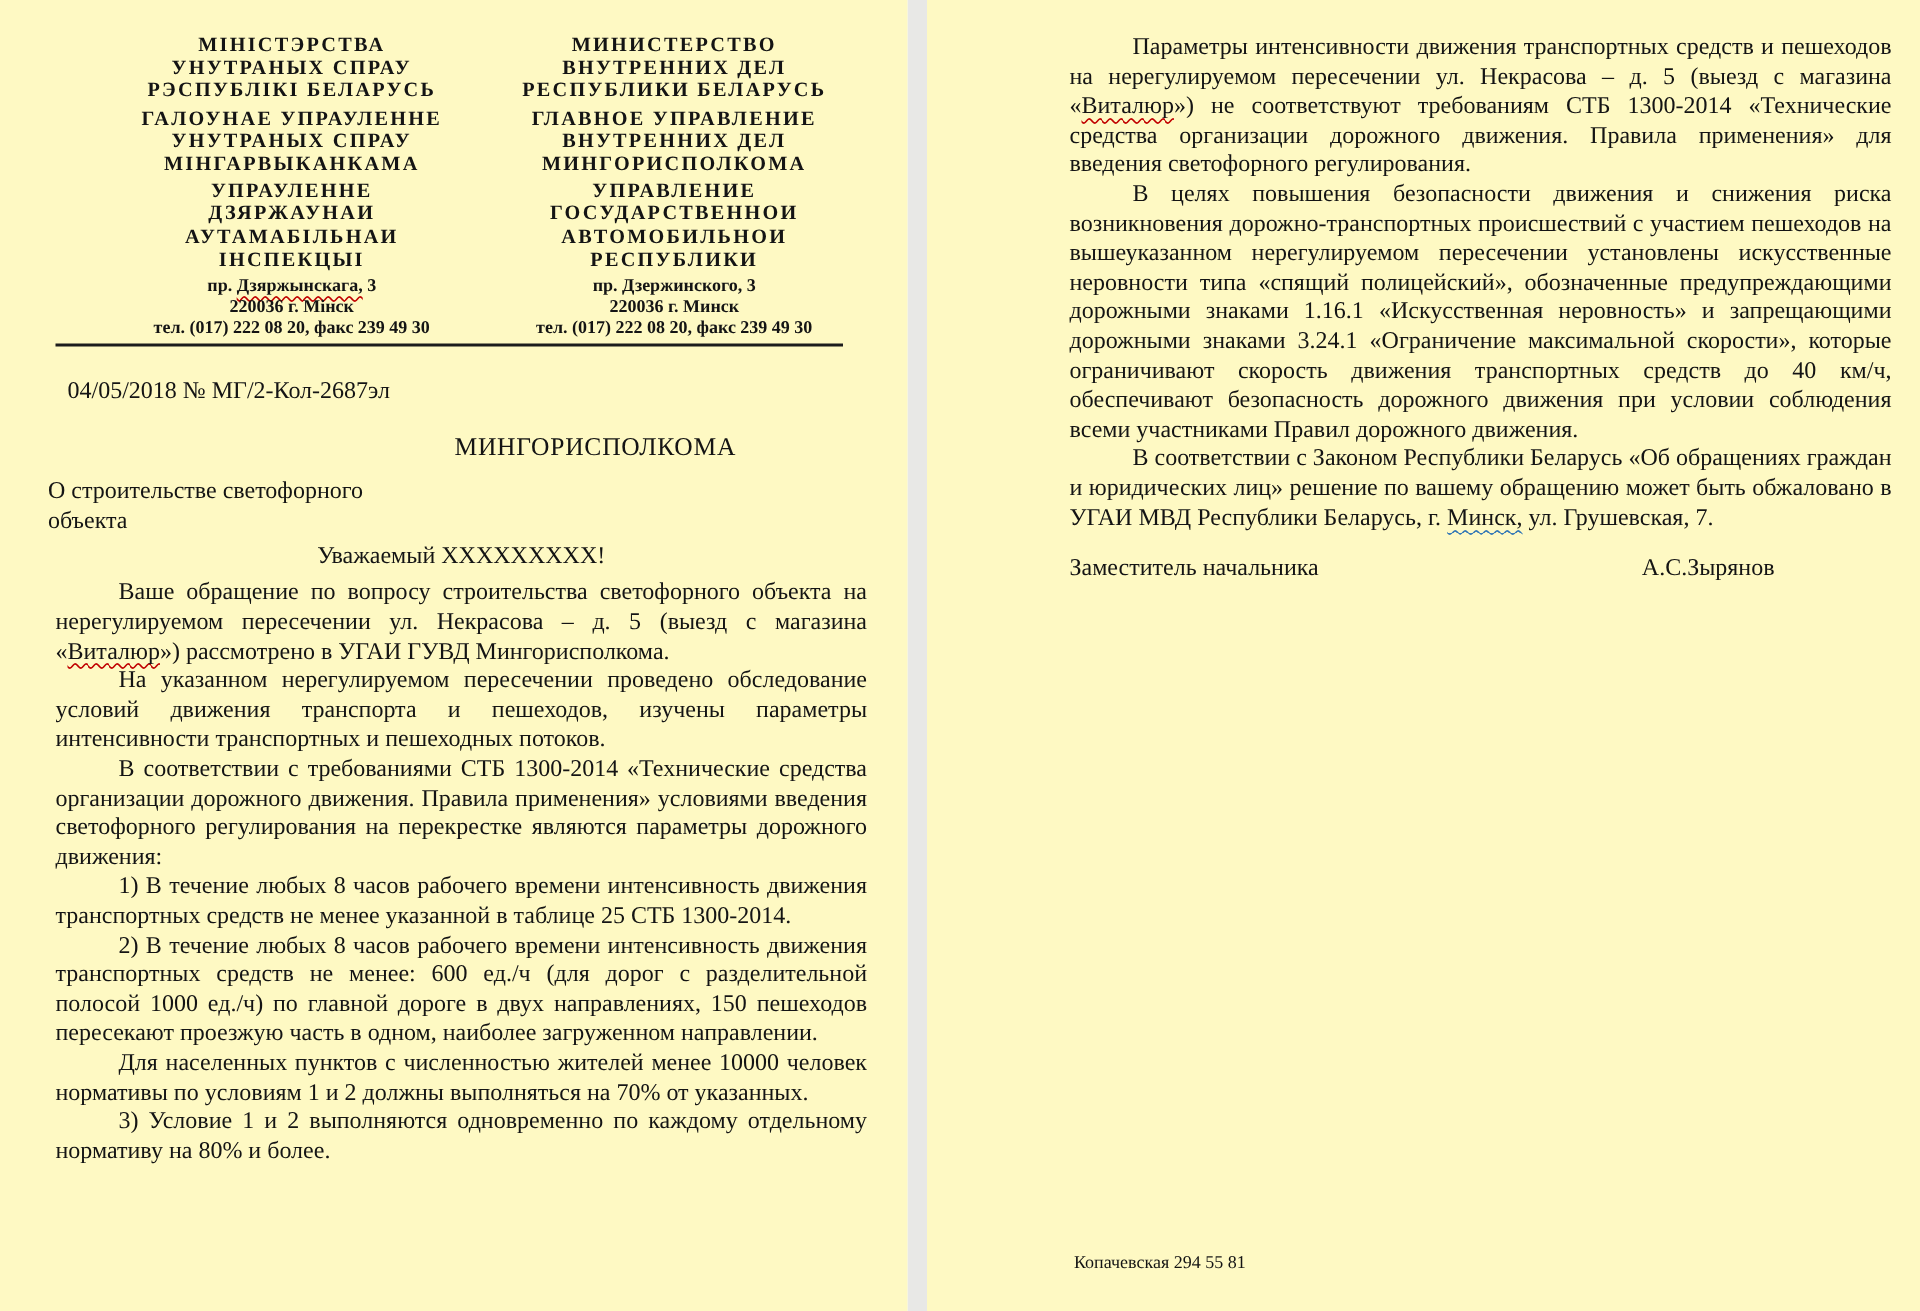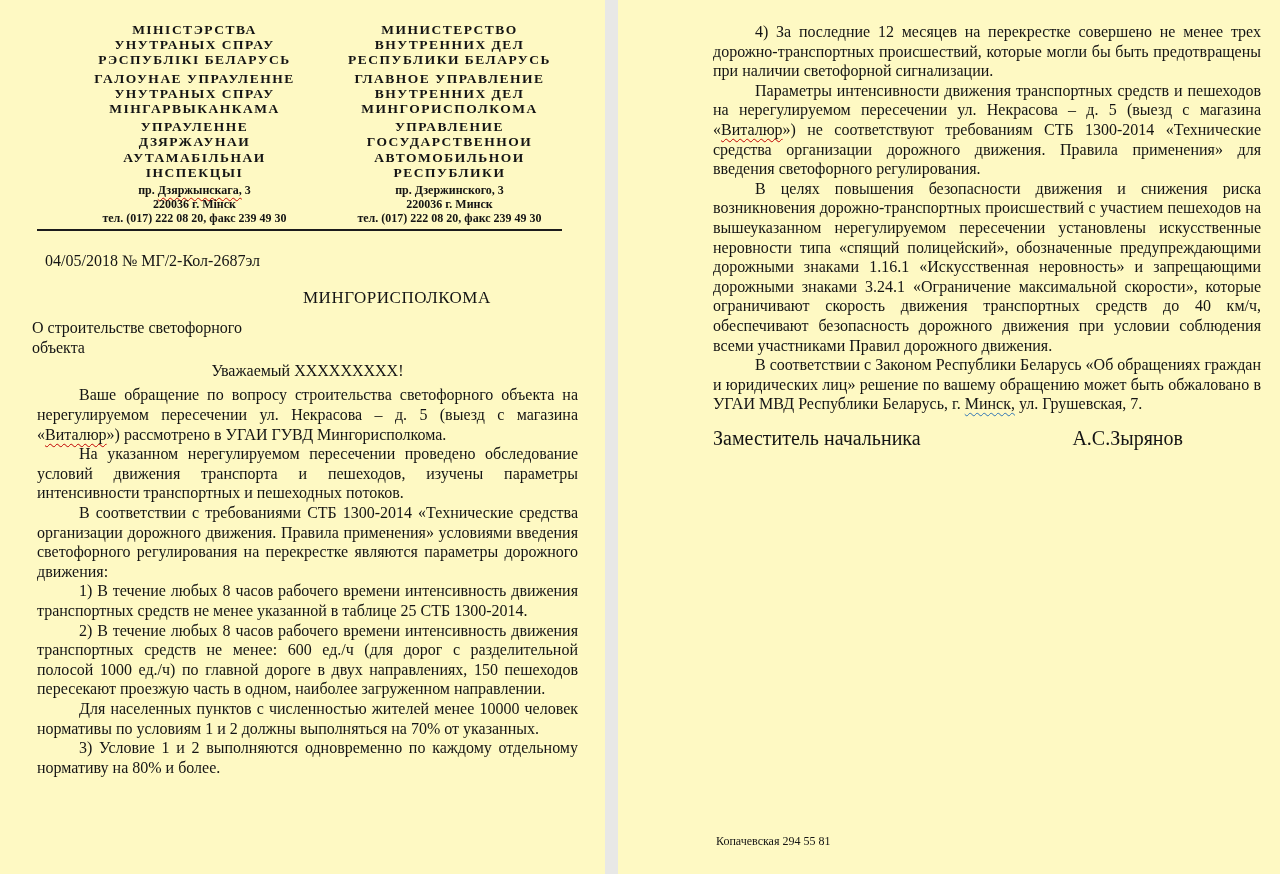--- a/index.html
+++ b/index.html
@@ -26,21 +26,21 @@
   .subject{margin:9px 0 0 -5px;font-size:16px;line-height:20px;}
   .salutation{margin-top:3px;width:541px;text-align:center;font-size:16px;line-height:20px;}
 
   .body-block{width:541px;margin-top:4px;font-size:16px;line-height:19.6px;text-align:justify;}
   .body-block p{margin:0;text-indent:42px;}
   .page-right .body-block{width:548px;margin-top:0;}
 
   .sq-red{text-decoration:underline;text-decoration-style:wavy;text-decoration-color:#c00000;text-decoration-thickness:1px;text-underline-offset:3px;text-decoration-skip-ink:none;}
   .sq-blue{text-decoration:underline;text-decoration-style:wavy;text-decoration-color:#2e74b5;text-decoration-thickness:1px;text-underline-offset:3px;text-decoration-skip-ink:none;}
 
-  .signature{display:flex;justify-content:space-between;width:548px;margin-top:14px;font-size:20px;line-height:20px;}
+  .signature{display:flex;justify-content:space-between;width:548px;margin-top:14px;font-size:16px;line-height:20px;}
   .signature .sig-name{margin-right:78px;text-align:right;}
   .page-footer{position:absolute;left:98px;top:834px;font-size:12px;line-height:15px;}
 </style>
 </head>
 <body>
 
 <div class="spread">
 
   <div class="page page-left">
 
@@ -115,21 +115,20 @@
       <p>2) В течение любых 8 часов рабочего времени интенсивность движения транспортных средств не менее: 600 ед./ч (для дорог с разделительной полосой 1000 ед./ч) по главной дороге в двух направлениях, 150 пешеходов пересекают проезжую часть в одном, наиболее загруженном направлении.</p>
       <p>Для населенных пунктов с численностью жителей менее 10000 человек нормативы по условиям 1 и 2 должны выполняться на 70% от указанных.</p>
       <p>3) Условие 1 и 2 выполняются одновременно по каждому отдельному нормативу на 80% и более.</p>
     </div>
   </div>
 
   <div class="divider"></div>
 
   <div class="page page-right">
     <div class="body-block">
-      <p>4) За последние 12 месяцев на перекрестке совершено не менее трех дорожно-транспортных происшествий, которые могли бы быть предотвращены при наличии светофорной сигнализации.</p>
       <p><span>Параметры интенсивности движения транспортных средств и пешеходов на нерегулируемом пересечении ул. Некрасова – д. 5 (выезд с магазина «</span><span class="sq-red">Виталюр</span><span>») не соответствуют требованиям СТБ 1300-2014 «Технические средства организации дорожного движения. Правила применения» для введения светофорного регулирования.</span></p>
       <p>В целях повышения безопасности движения и снижения риска возникновения дорожно-транспортных происшествий с участием пешеходов на вышеуказанном нерегулируемом пересечении установлены искусственные неровности типа «спящий полицейский», обозначенные предупреждающими дорожными знаками 1.16.1 «Искусственная неровность» и запрещающими дорожными знаками 3.24.1 «Ограничение максимальной скорости», которые ограничивают скорость движения транспортных средств до 40 км/ч, обеспечивают безопасность дорожного движения при условии соблюдения всеми участниками Правил дорожного движения.</p>
       <p><span>В соответствии с Законом Республики Беларусь «Об обращениях граждан и юридических лиц» решение по вашему обращению может быть обжаловано в УГАИ МВД Республики Беларусь, г. </span><span class="sq-blue">Минск,</span><span> ул. Грушевская, 7.</span></p>
     </div>
 
     <div class="signature">
       <span class="sig-title">Заместитель начальника</span>
       <span class="sig-name">А.С.Зырянов</span>
     </div>
 

